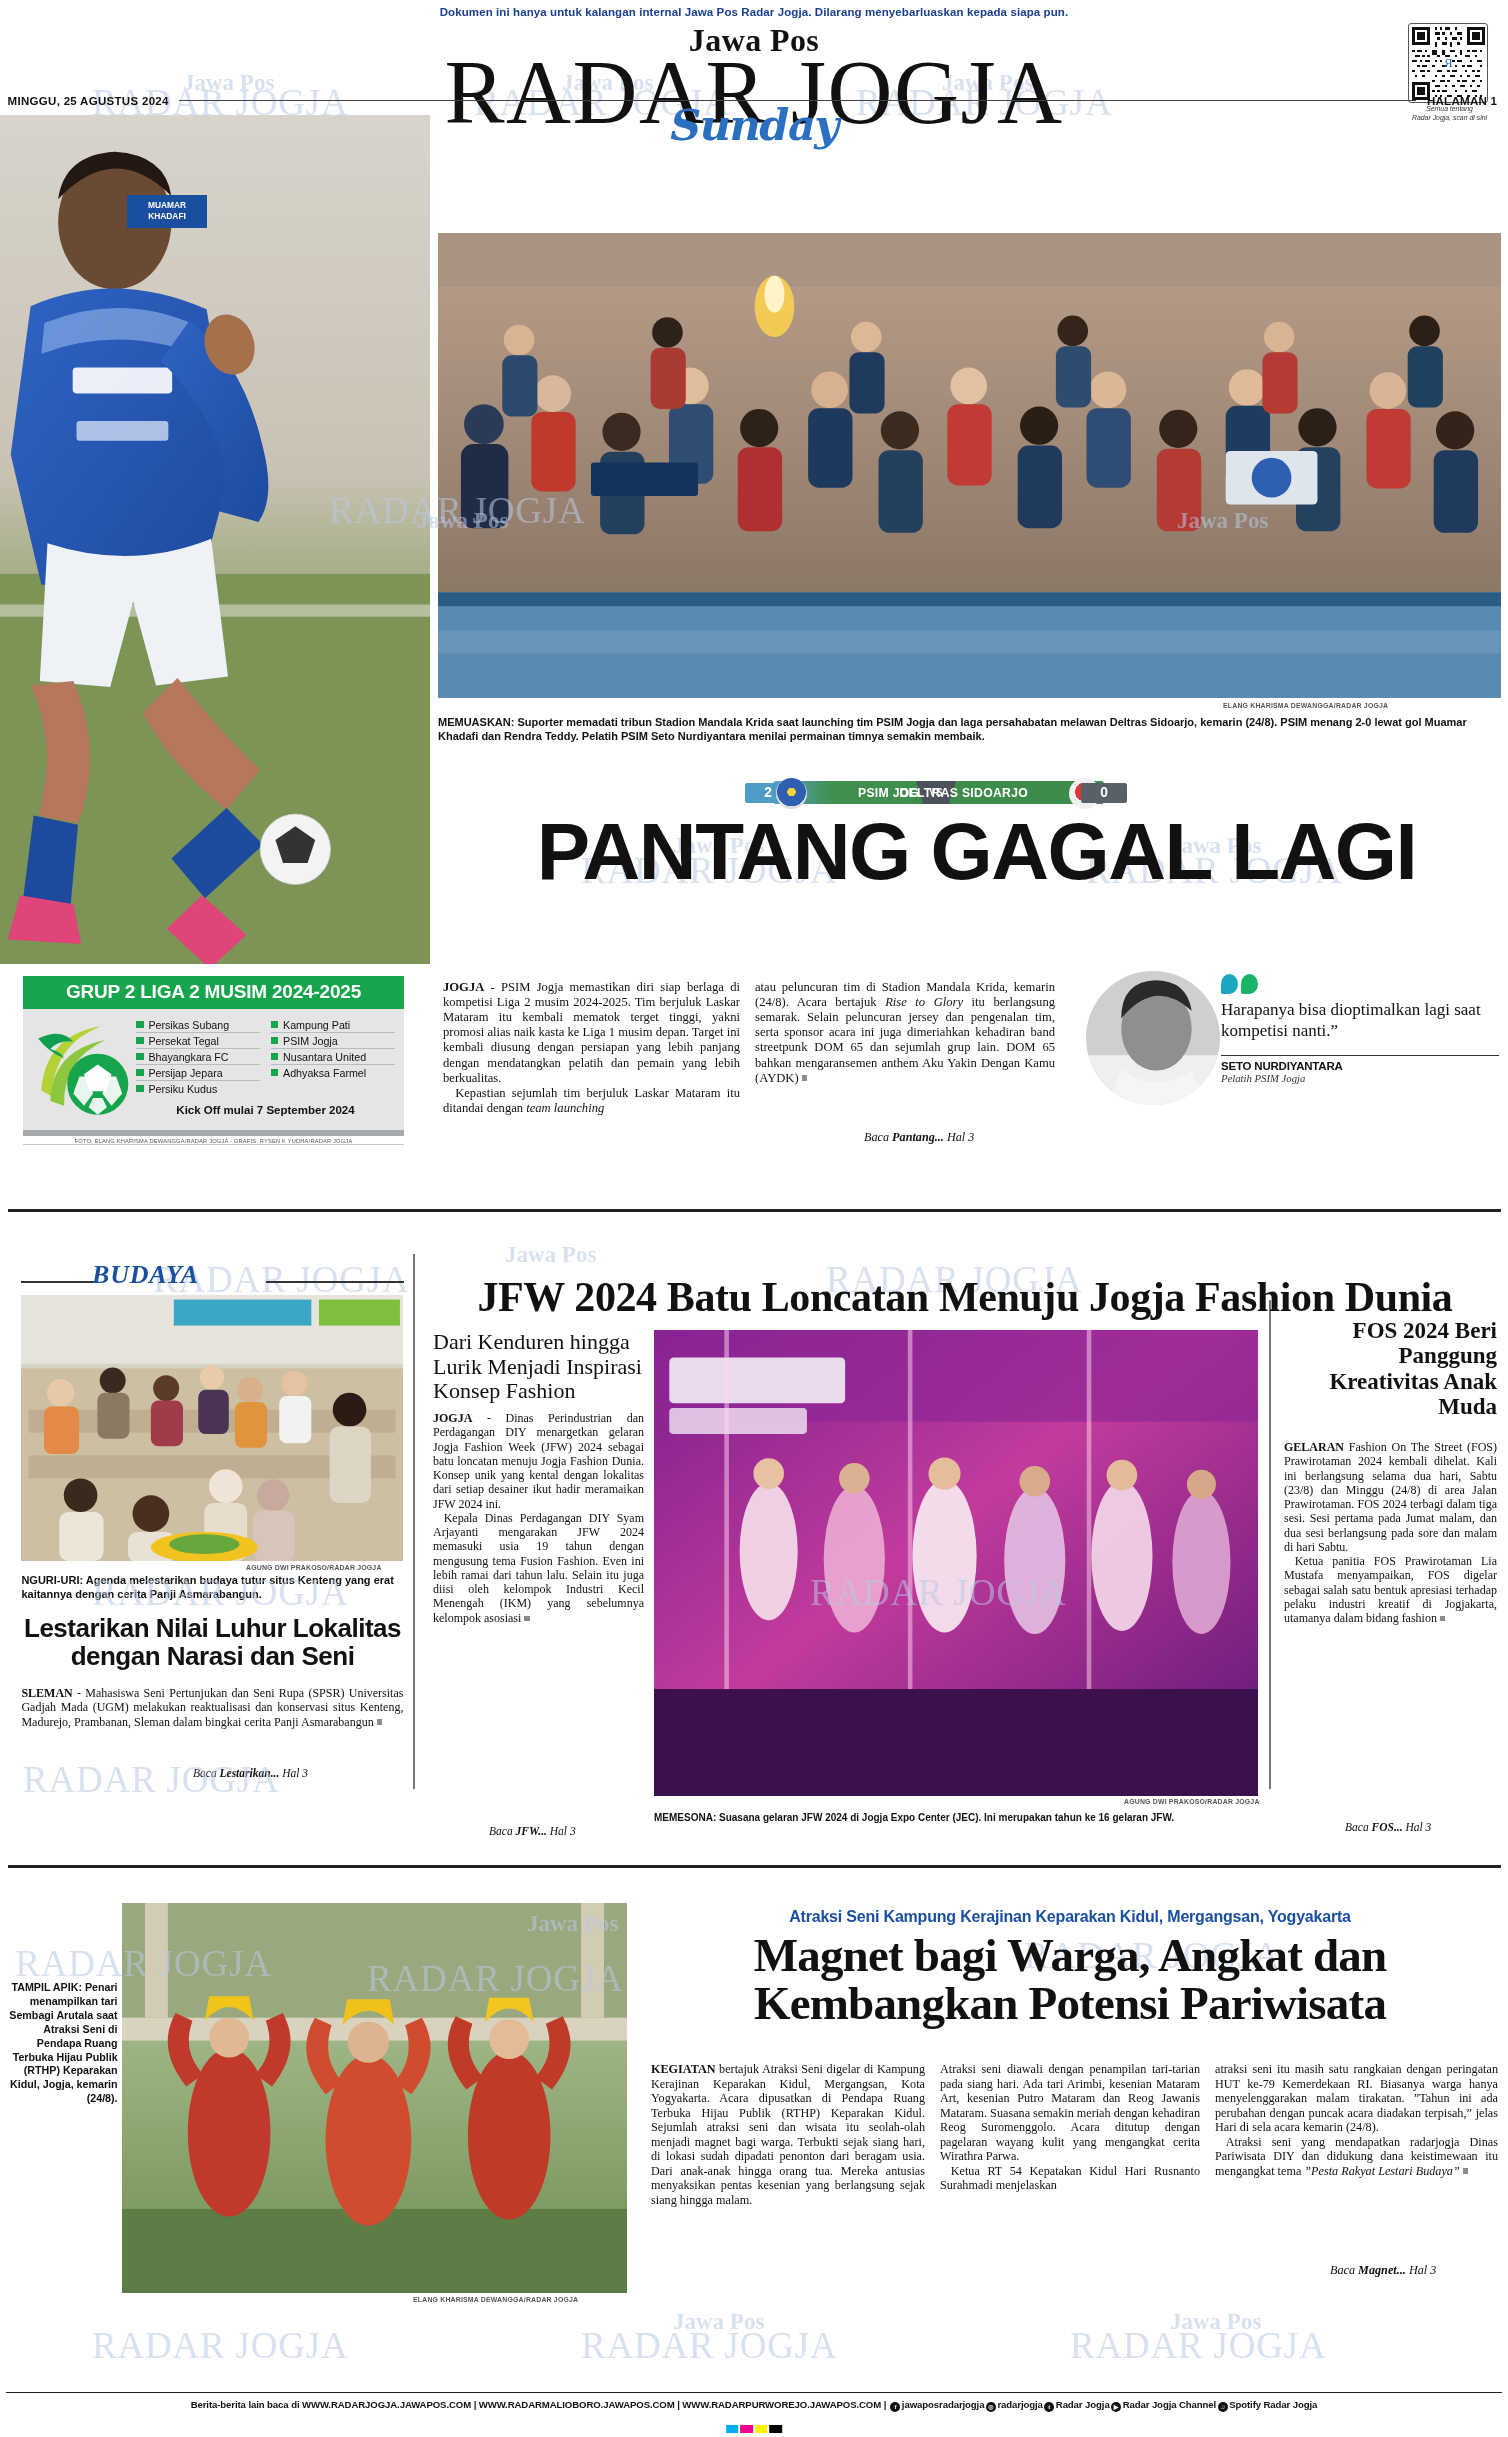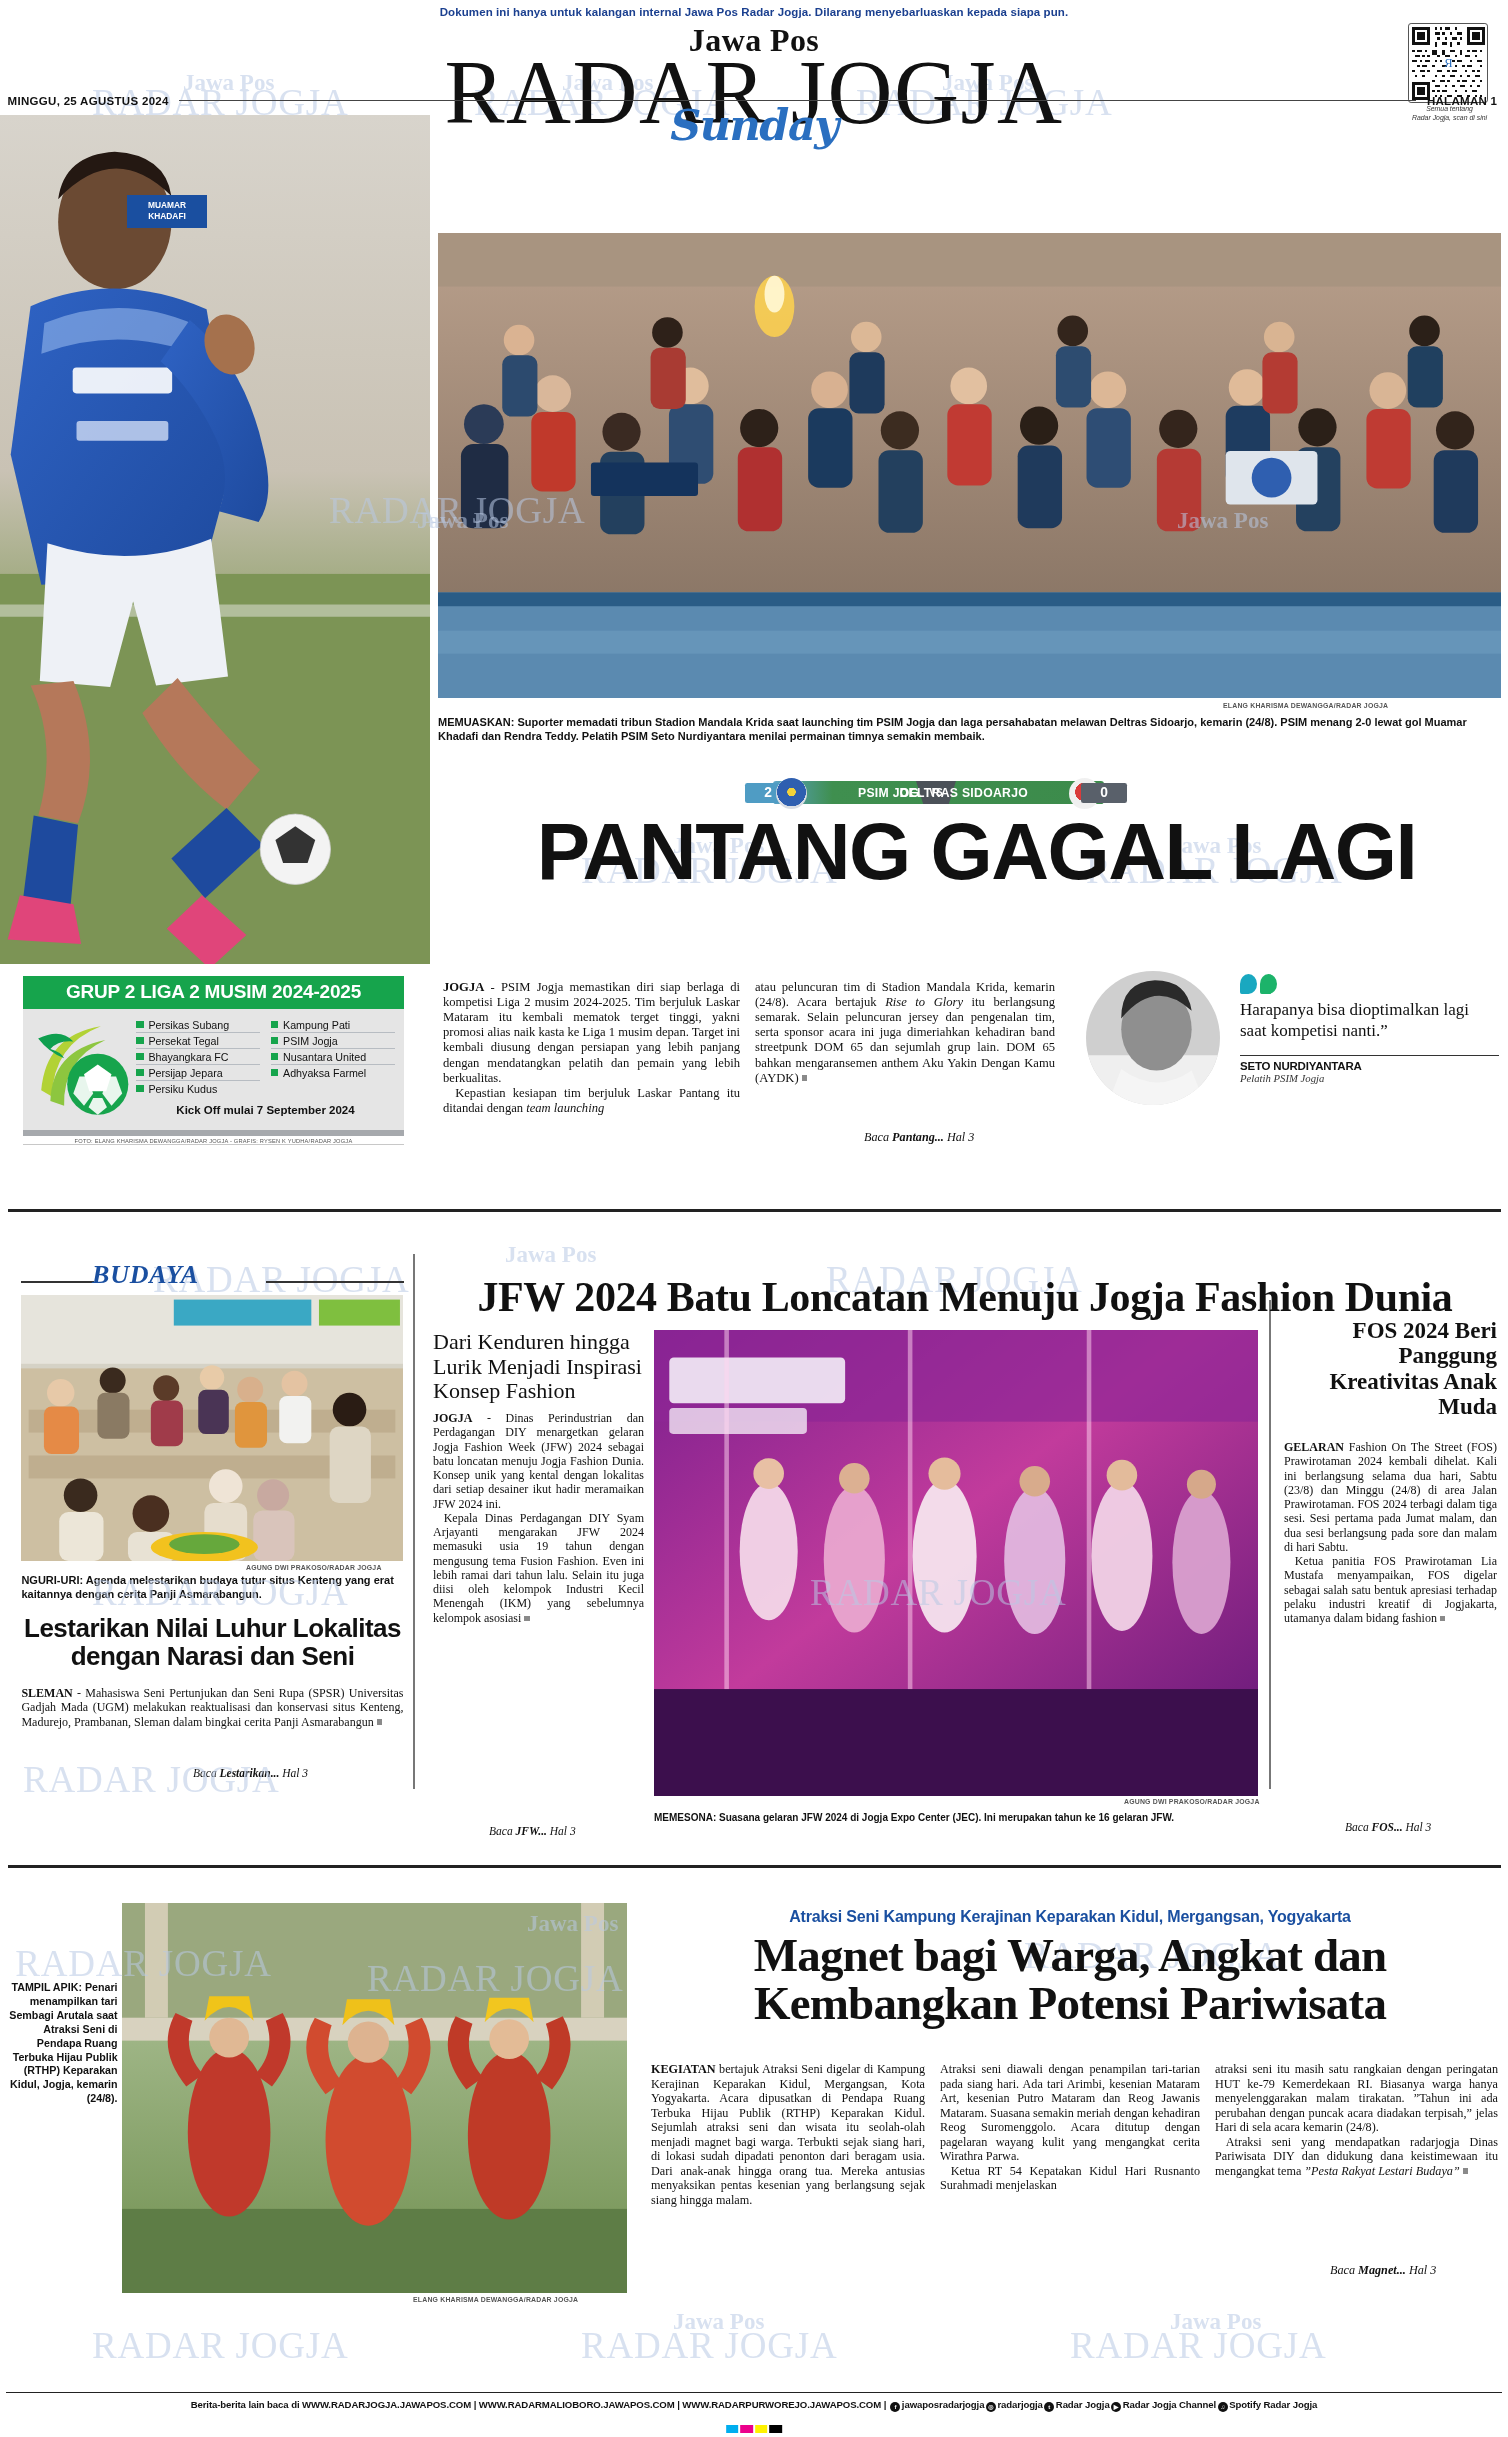--- a/index.html
+++ b/index.html
@@ -123,21 +123,21 @@
              line-height:1.2; text-align:justify; z-index:12; }
   .leadcol p { text-indent:12.2px; margin:0; }
   .leadcol p:first-child { text-indent:0; }
   .leadcol b { font-weight:700; }
   .leadcol i { font-style:italic; }
   .sq-end { display:inline-block; width:5.4px; height:5.4px; background:#8a8a8a; margin-left:3.1px; vertical-align:0.8px; }
   .baca { font-family:"Liberation Serif", serif; font-style:italic; font-size:12.2px; }
   .baca b { font-weight:700; }
 
   
-  .quotewrap { position:absolute; left:1086px; top:971px; width:413px; display:flex; gap:20px; z-index:12; }
+  .quotewrap { position:absolute; left:1086px; top:971px; width:413px; display:flex; gap:1px; z-index:12; }
   .qportrait { width:134px; height:134px; border-radius:50%; overflow:hidden; flex:0 0 134px;
                filter:grayscale(1); }
   .qbody { flex:1; padding-top:3.1px; }
   .qmark { display:flex; gap:3.1px; margin-bottom:6.1px; }
   .qmark i { display:block; width:17px; height:20px; border-radius:50% 50% 50% 10%; }
   .qtext { font-family:"Liberation Serif", serif; font-size:17px; line-height:1.22; }
   .qname { font-family:"Liberation Sans", sans-serif; font-weight:700; font-size:11.5px;
            border-top:0.8px solid #333; padding-top:3.8px; margin-top:13.8px; letter-spacing:-0.2px; }
   .qrole { font-family:"Liberation Serif", serif; font-style:italic; font-size:10.7px; color:#333; }
 
@@ -425,21 +425,21 @@
         </div>
         <div class="kick">Kick Off mulai 7 September 2024</div>
       </div>
     </div>
     <div class="foot"></div>
     <div class="fotocred">FOTO: ELANG KHARISMA DEWANGGA/RADAR JOGJA - GRAFIS: RYSEN K YUDHA/RADAR JOGJA</div>
   </div>
 
   <div class="leadcol" style="left:443px;top:980px;width:297px;">
     <p><b>JOGJA</b><span> - PSIM Jogja memastikan diri siap berlaga di kompetisi Liga 2 musim 2024-2025. Tim berjuluk Laskar Mataram itu kembali mematok terget tinggi, yakni promosi alias naik kasta ke Liga 1 musim depan. Target ini kembali diusung dengan persiapan yang lebih panjang dengan mendatangkan pelatih dan pemain yang lebih berkualitas.</span></p>
-    <p><span>Kepastian kesiapan tim berjuluk Laskar Pantang itu ditandai dengan </span><i>team launching</i></p>
+    <p><span>Kepastian sejumlah tim berjuluk Laskar Mataram itu ditandai dengan </span><i>team launching</i></p>
   </div>
   <div class="leadcol" style="left:755px;top:980px;width:300px;">
     <p><span> atau peluncuran tim di Stadion Mandala Krida, kemarin (24/8). Acara bertajuk </span><i>Rise to Glory</i><span> itu berlangsung semarak. Selain peluncuran jersey dan pengenalan tim, serta sponsor acara ini juga dimeriahkan kehadiran band streetpunk DOM 65 dan sejumlah grup lain. DOM 65 bahkan mengaransemen anthem Aku Yakin Dengan Kamu (AYDK)</span><span class="sq-end"></span></p>
   </div>
   <div class="baca" style="position:absolute;left:864px;top:1130px;">
     <span>Baca </span><b>Pantang...</b><span> Hal 3</span>
   </div>
 
   <div class="quotewrap">
     <div class="qportrait">

